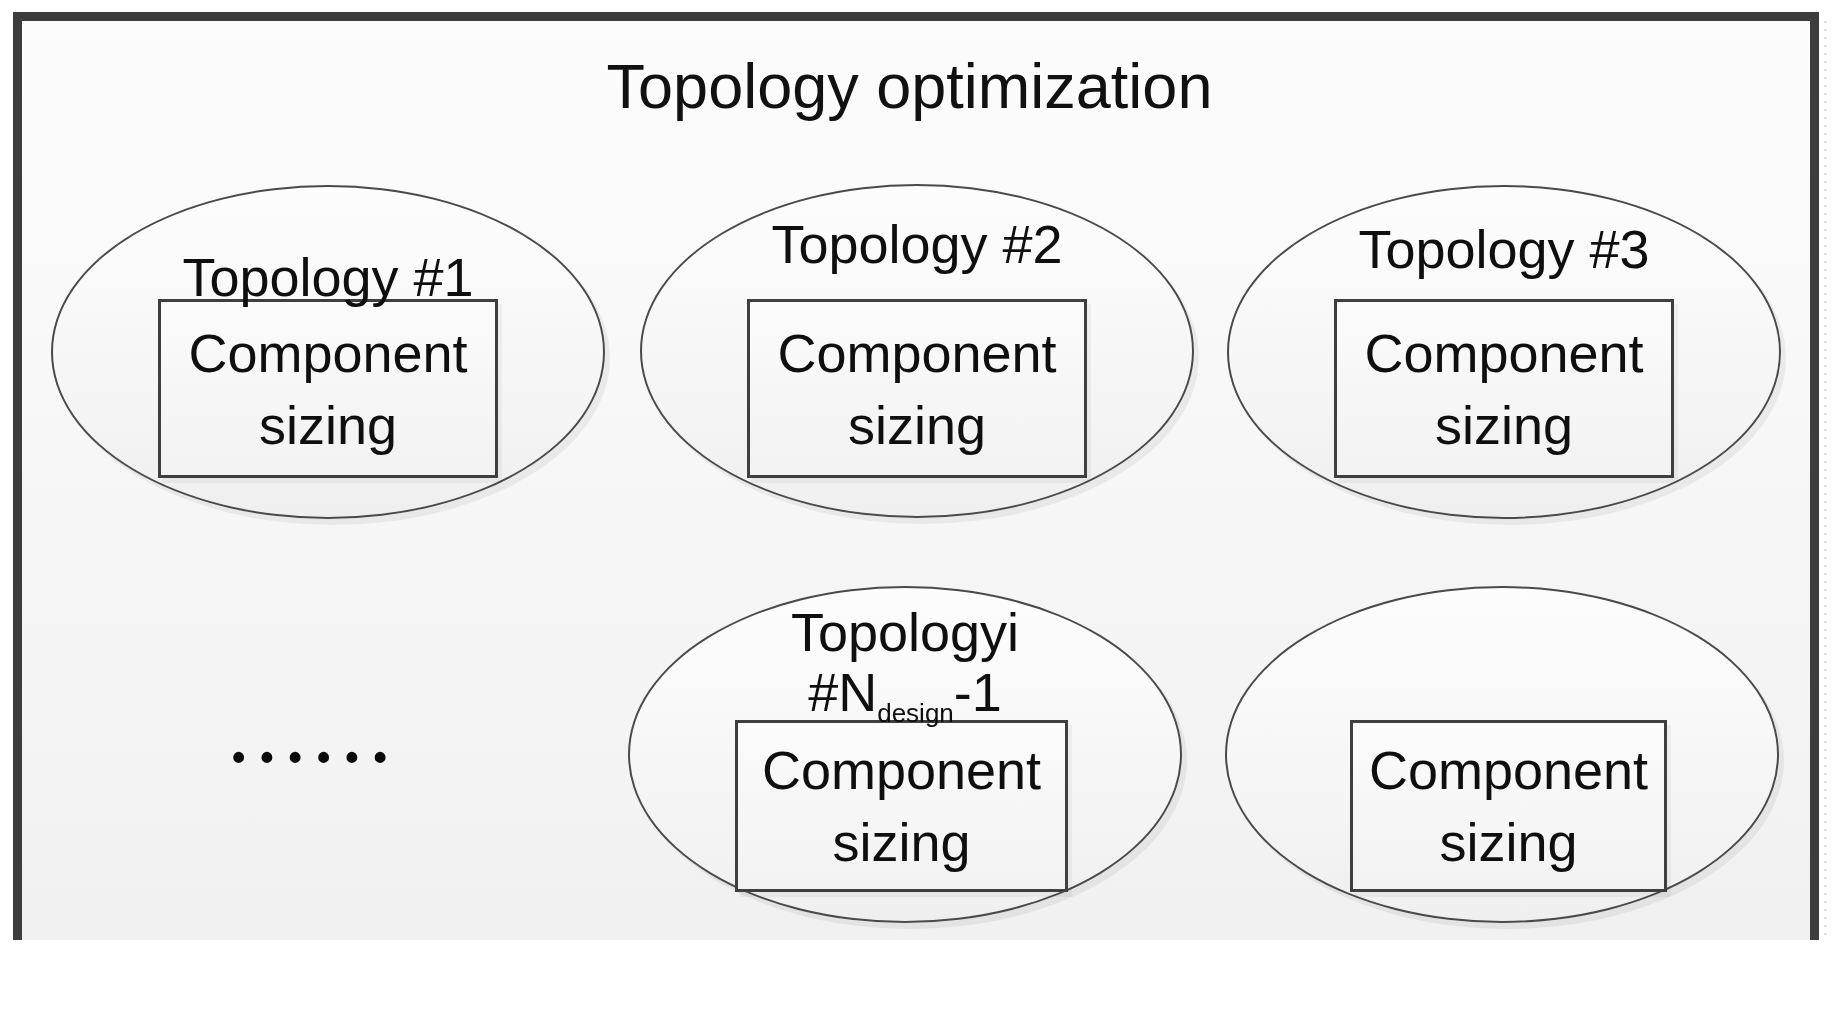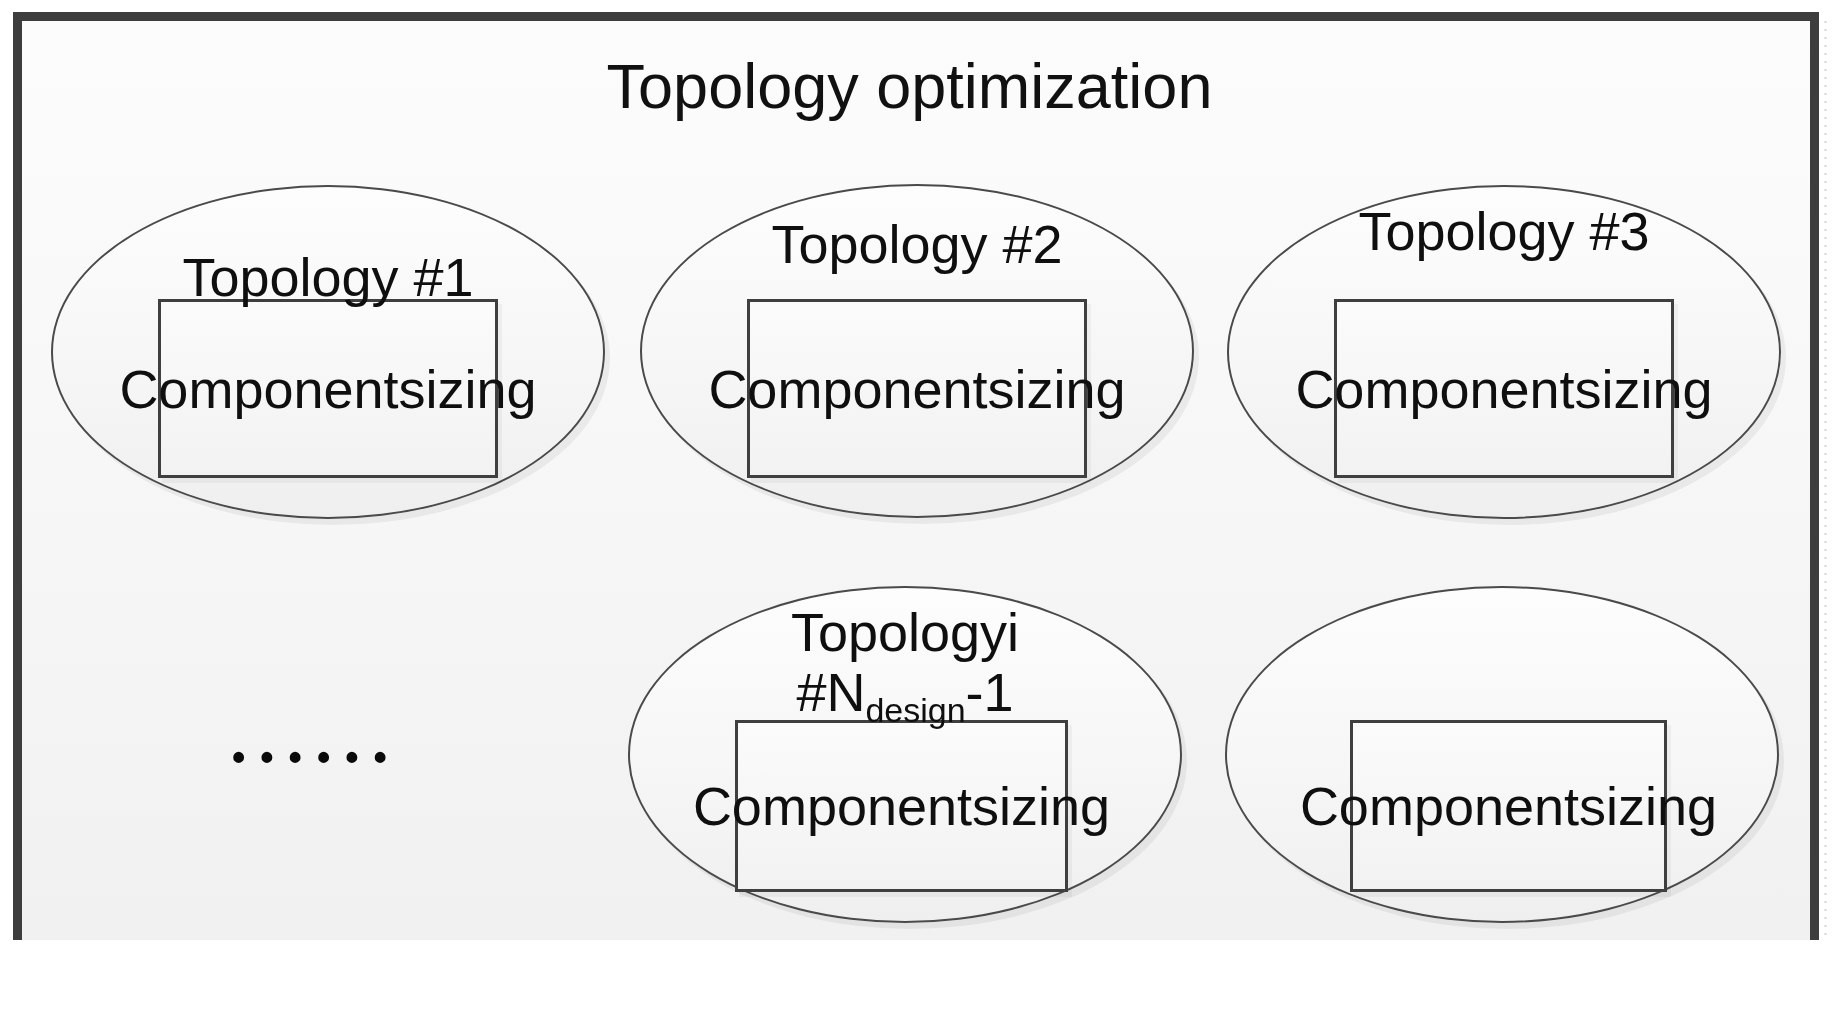--- a/index.html
+++ b/index.html
@@ -39,31 +39,31 @@
   .elabel{
     position:absolute;
     left:0;right:0;
     text-align:center;
     font-size:54px;
     line-height:60px;
     white-space:nowrap;
     z-index:3;
   }
   .elabel .subscript{
-    font-size:34px;
+    font-size:26px;
     position:relative;
     top:11px;
     letter-spacing:0px;
   }
   .cbox{
     position:absolute;
     border:3px solid #3f3f3f;
     background:linear-gradient(180deg,#fbfbfb 0%,#f2f2f2 100%);
     display:flex;
-    flex-direction:row;
+    flex-direction:column;
     align-items:center;
     justify-content:center;
     text-align:center;
     font-size:54px;
     line-height:72px;
     z-index:2;
     box-shadow:4px 5px 0 rgba(0,0,0,0.04);
   }
   .dots{
     position:absolute;
@@ -114,21 +114,21 @@
     <div class="elabel" style="top:28px;">
       <span>Topology #2</span>
     </div>
     <div class="cbox" style="left:105px;top:113px;width:334px;height:173px;">
       <div>Component</div>
       <div>sizing</div>
     </div>
   </div>
 
   <div class="ellipse" style="left:1227px;top:185px;width:550px;height:330px;">
-    <div class="elabel" style="top:14px;">
+    <div class="elabel" style="top:32px;">
       <span>Topology #3</span>
     </div>
     <div class="cbox" style="left:105px;top:112px;width:334px;height:173px;">
       <div>Component</div>
       <div>sizing</div>
     </div>
   </div>
 
   <div class="dots">••••••</div>
 

